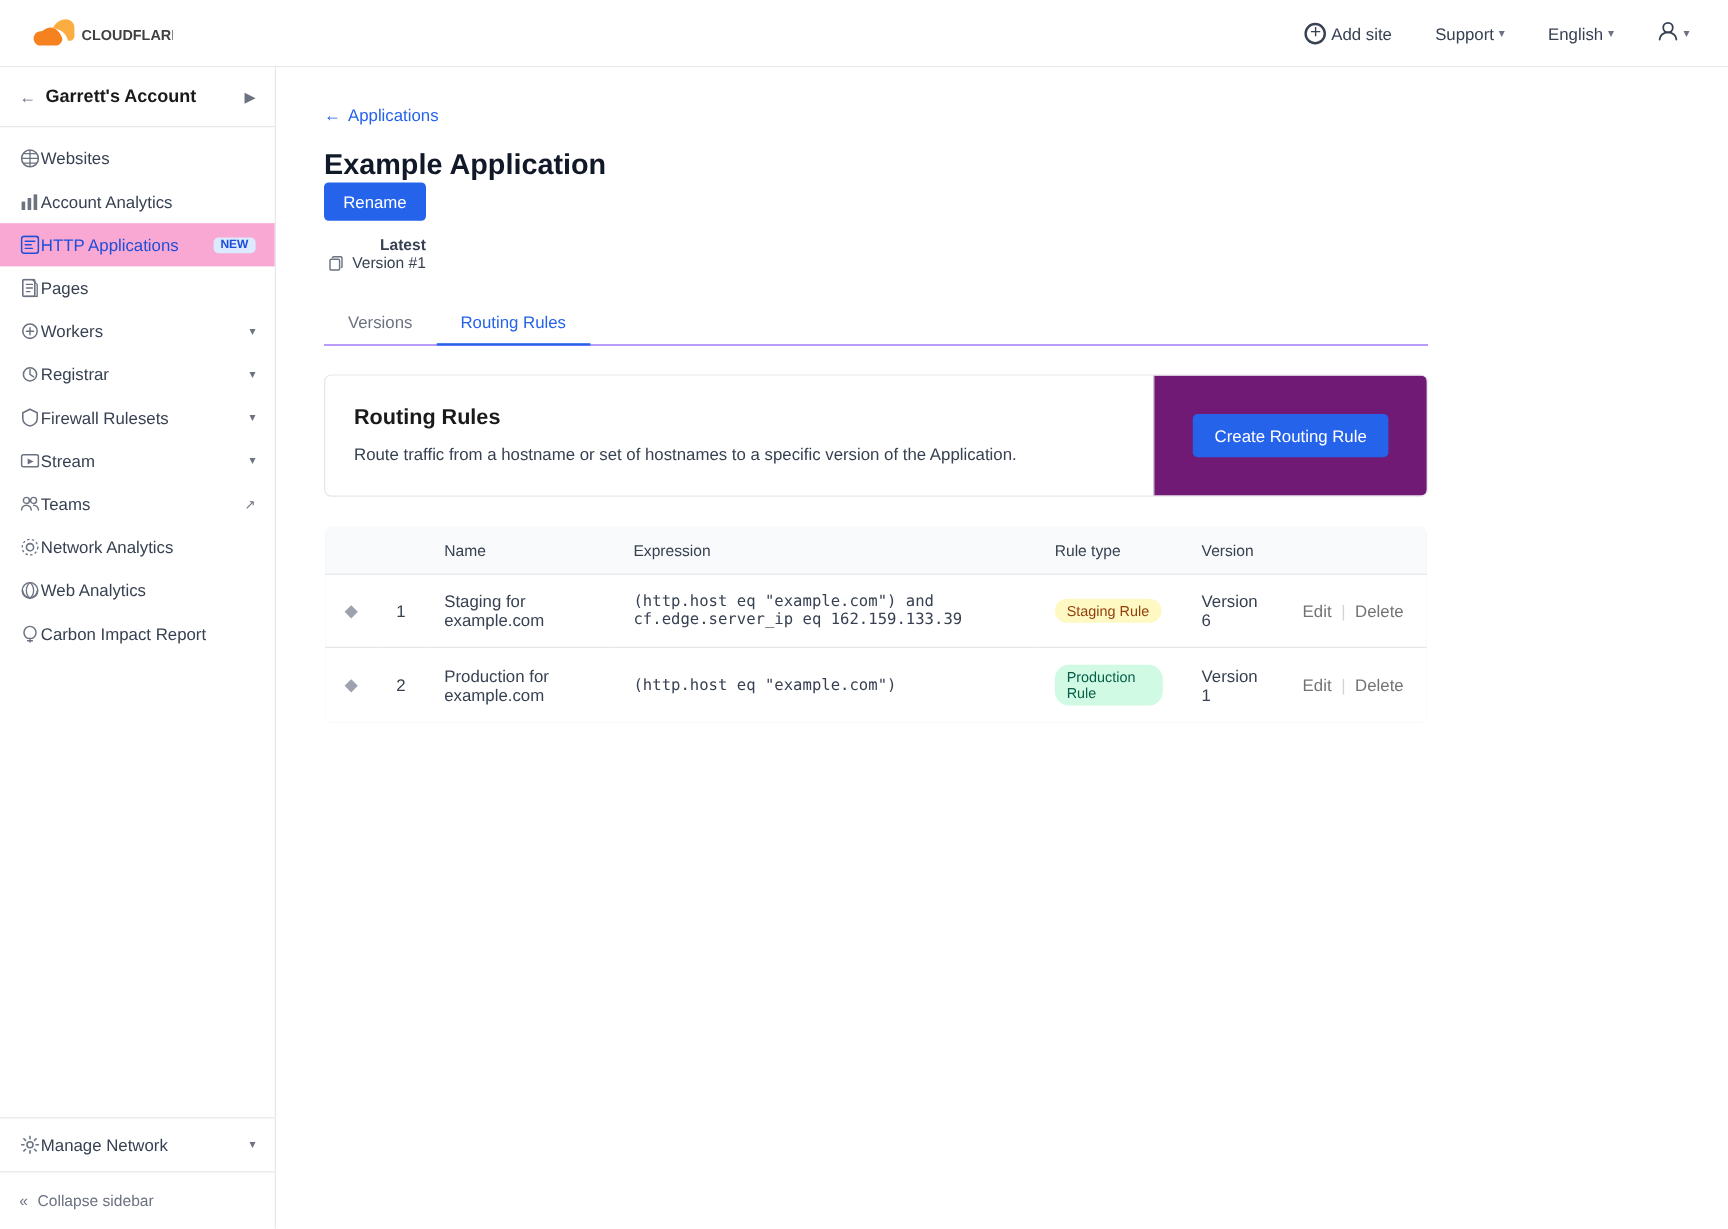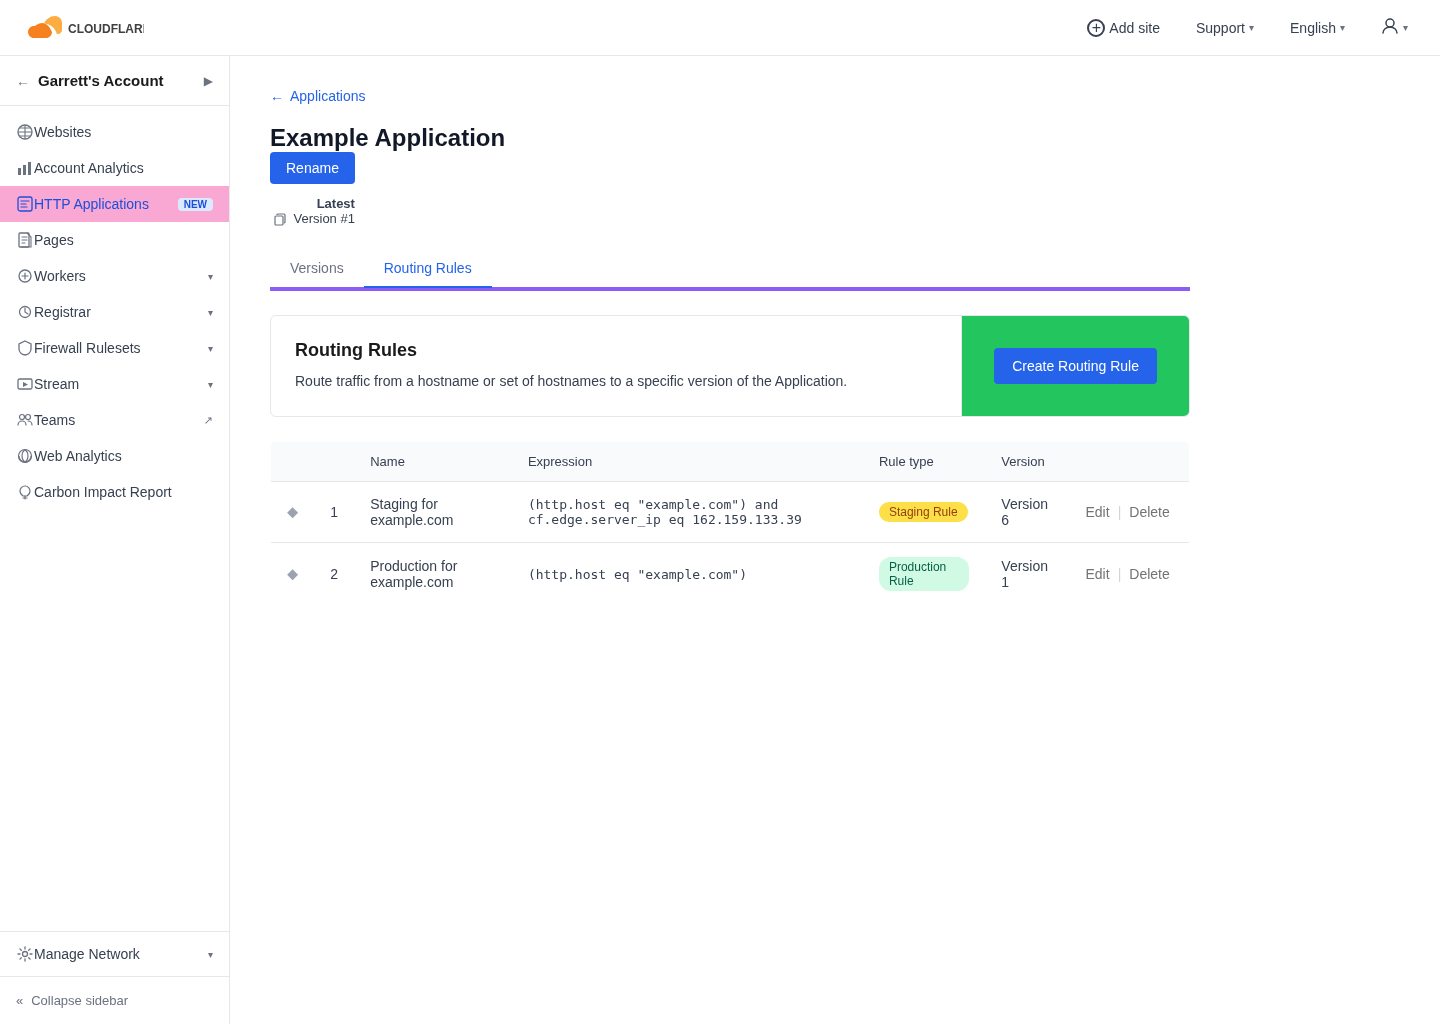--- a/index.html
+++ b/index.html
@@ -205,21 +205,21 @@
       display: flex;
       align-items: center;
       gap: 6px;
       font-size: 13px;
       color: #374151;
     }
 
     
     .tabs {
       display: flex;
-      border-bottom: 4px solid #8b5cf6;
+      border-bottom: 1px solid #8b5cf6;
       margin-bottom: 24px;
     }
     .tab {
       padding: 10px 20px;
       cursor: pointer;
       font-size: 14px;
       color: #6b7280;
       border-bottom: 2px solid transparent;
       margin-bottom: -1px;
     }
@@ -247,21 +247,21 @@
       font-size: 18px;
       font-weight: 600;
       margin-bottom: 10px;
     }
     .routing-card-desc {
       font-size: 14px;
       color: #374151;
       line-height: 1.5;
     }
     .routing-card-action {
-      background: #22c55e;
+      background: #701a75;
       padding: 24px 32px;
       display: flex;
       align-items: center;
       justify-content: center;
       border-left: 1px solid #e5e7eb;
     }
     .create-btn {
       background: #2563eb;
       color: #fff;
       border: none;
@@ -307,21 +307,21 @@
       cursor: grab;
     }
     .badge {
       display: inline-block;
       padding: 3px 10px;
       border-radius: 12px;
       font-size: 12px;
       font-weight: 500;
     }
     .badge-staging {
-      background: #fde047;
+      background: #fef9c3;
       color: #92400e;
     }
     .badge-production {
       background: #d1fae5;
       color: #065f46;
     }
     .table-actions {
       display: flex;
       align-items: center;
       gap: 8px;
@@ -483,20 +483,29 @@
               <circle cx="5" cy="5" r="2.5" stroke="#6b7280" stroke-width="1.2"></circle>
               <circle cx="11" cy="5" r="2.5" stroke="#6b7280" stroke-width="1.2"></circle>
               <path d="M1 13c0-2.2 1.8-4 4-4s4 1.8 4 4" stroke="#6b7280" stroke-width="1.2" stroke-linecap="round"></path>
               <path d="M11 9c2.2 0 4 1.8 4 4" stroke="#6b7280" stroke-width="1.2" stroke-linecap="round"></path>
             </svg>
         </span>
         <span class="item-label">Teams</span>
         <span class="item-arrow" style="font-size:11px;">↗</span>
       </div>
 
+      <div class="sidebar-item">
+        <span class="item-icon">
+          <svg width="16" height="16" viewBox="0 0 16 16" fill="none">
+              <circle cx="8" cy="8" r="3" stroke="#6b7280" stroke-width="1.3"></circle>
+              <circle cx="8" cy="8" r="6.5" stroke="#6b7280" stroke-width="1.1" stroke-dasharray="2 2"></circle>
+            </svg>
+        </span>
+        <span class="item-label">Network Analytics</span>
+      </div>
 
       <div class="sidebar-item">
         <span class="item-icon">
           <svg width="16" height="16" viewBox="0 0 16 16" fill="none">
               <circle cx="8" cy="8" r="6.5" stroke="#6b7280" stroke-width="1.2"></circle>
               <path d="M2 8a6 6 0 0012 0" stroke="#6b7280" stroke-width="1.1"></path>
               <path d="M8 1.5c0 0-3 2.5-3 6.5s3 6.5 3 6.5M8 1.5c0 0 3 2.5 3 6.5s-3 6.5-3 6.5" stroke="#6b7280" stroke-width="1.1"></path>
             </svg>
         </span>
         <span class="item-label">Web Analytics</span>

